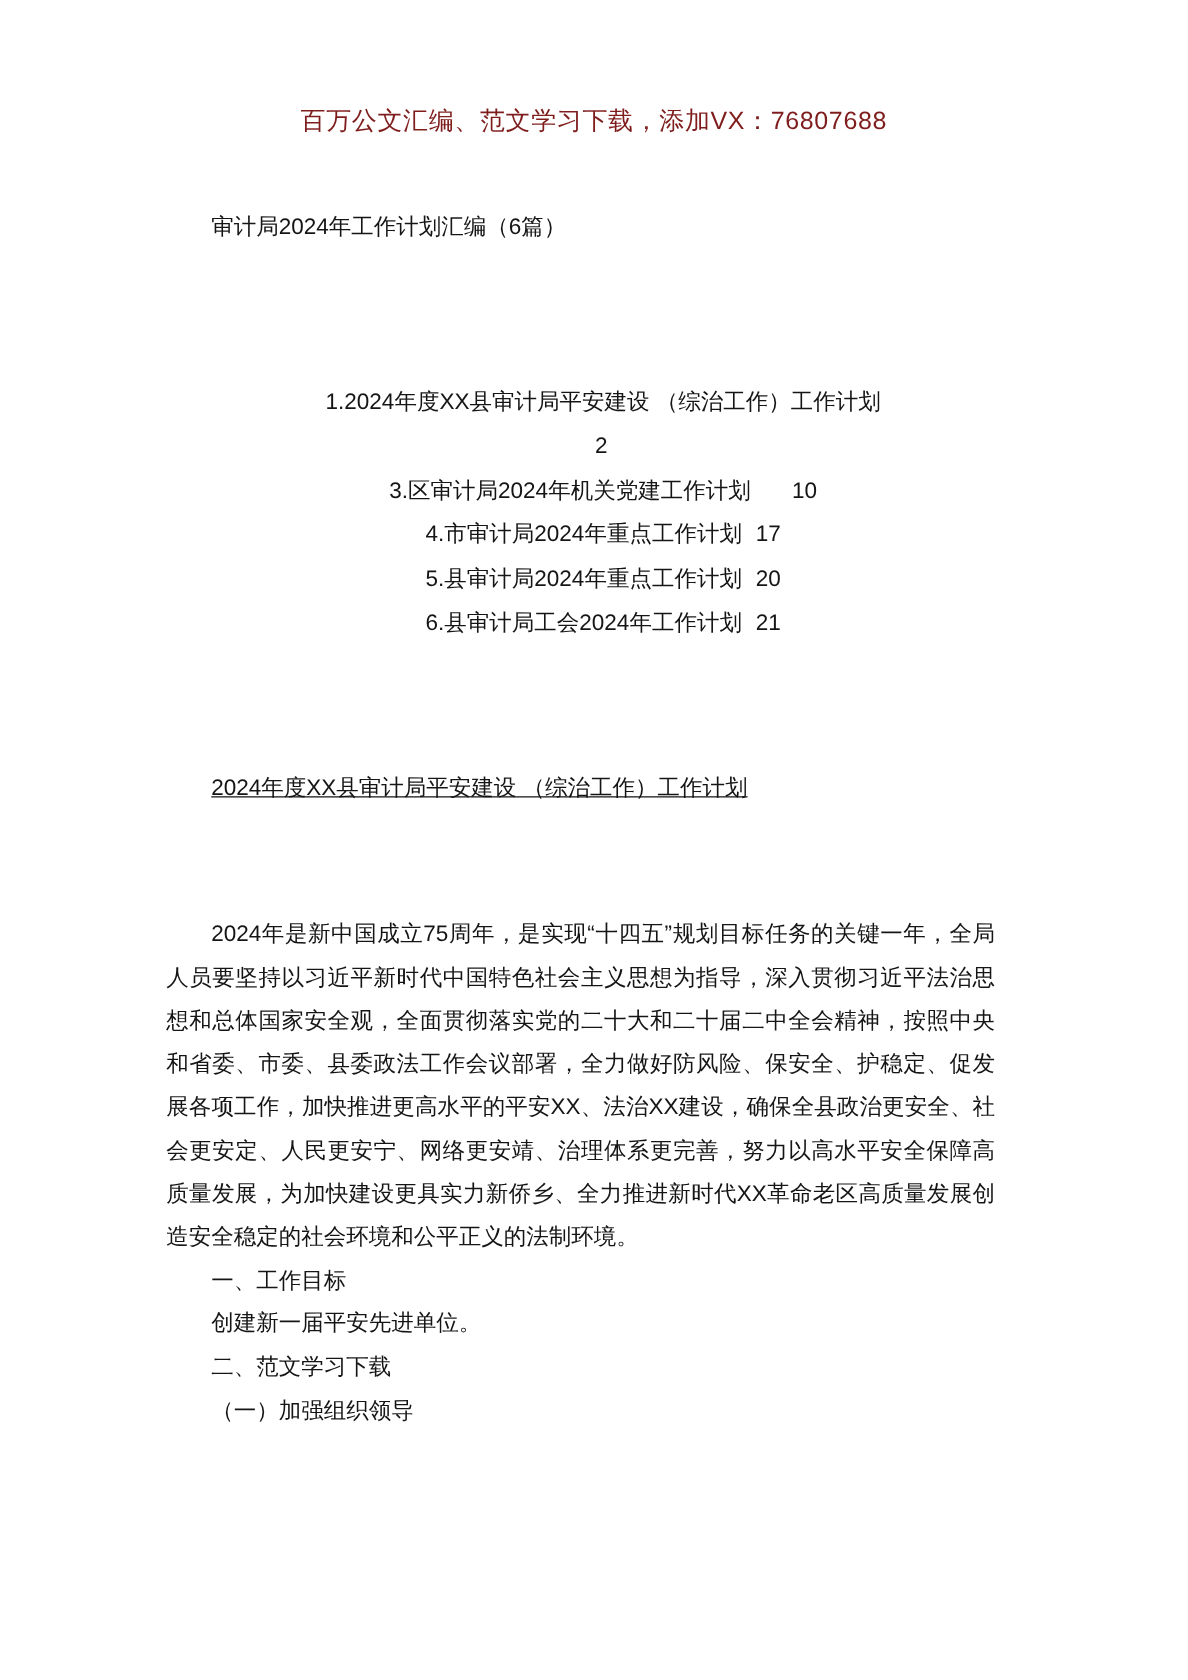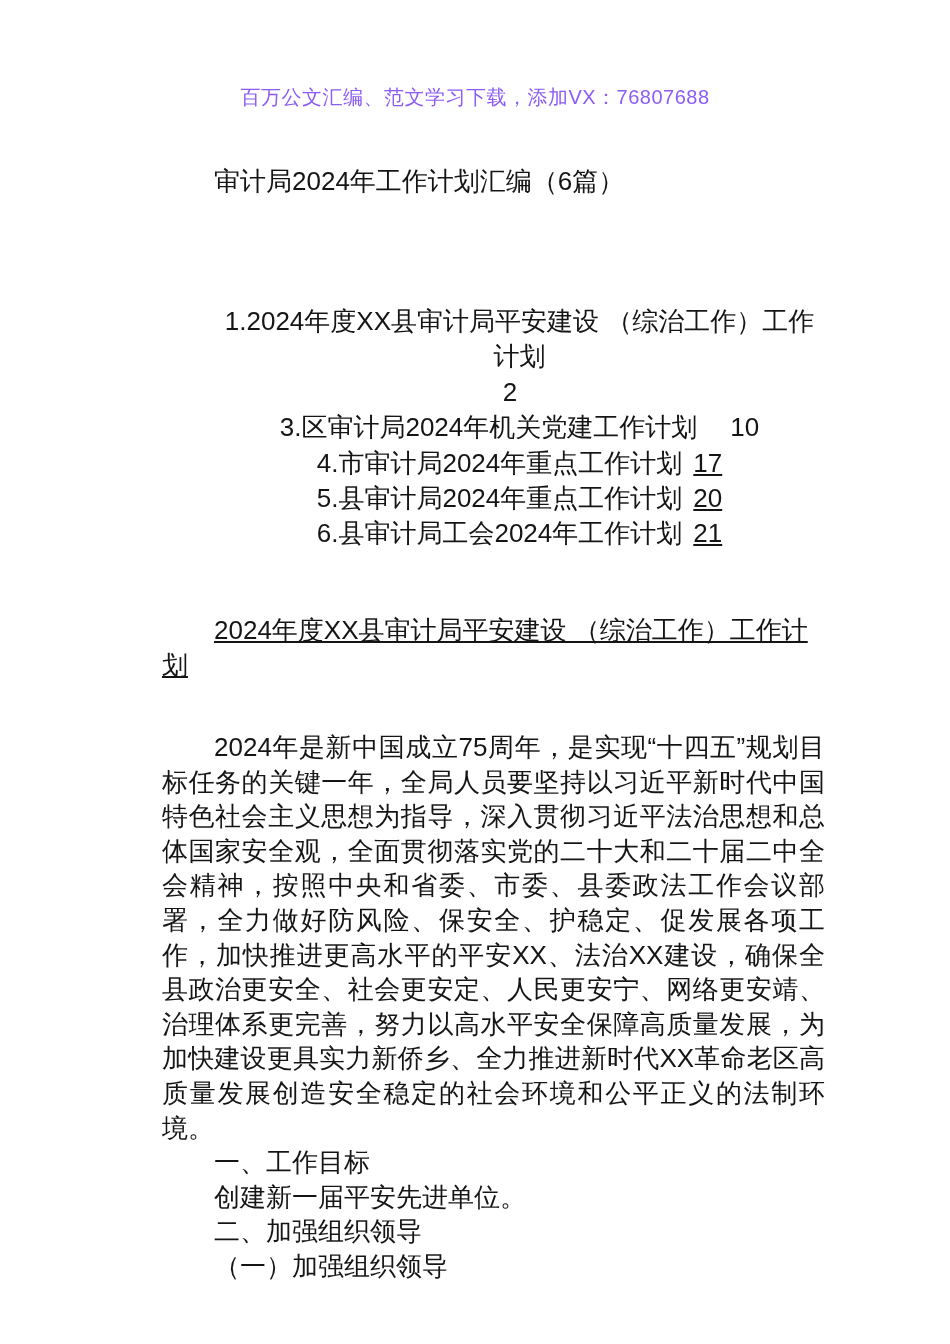--- a/index.html
+++ b/index.html
@@ -17,47 +17,47 @@
     overflow: hidden;
   }
   .promo-notice {
     position: absolute;
     top: 85px;
     left: 0;
     width: 950px;
     text-align: center;
     font-size: 20px;
     line-height: 24px;
-    color: #8b5cf6;
+    color: #7f1d1d;
     letter-spacing: 0.5px;
   }
   .content-block {
     position: absolute;
-    left: 162px;
+    left: 133px;
     width: 663px;
-    font-size: 26px;
+    font-size: 18px;
     line-height: 34.6px;
   }
   .doc-title {
     top: 164px;
     text-indent: 2em;
   }
   .toc-label {
     top: 231px;
     text-indent: 2em;
   }
   .toc-list {
     top: 304px;
     line-height: 35.4px;
   }
   .toc-item { margin: 0; text-align: center; }
   .toc-item-first-text { padding-left: 2em; }
   .toc-wrap-page { display: block; padding-left: 33px; }
   .toc-row { padding-left: 2em; }
-  .pg-gap-s { margin-left: 11px; text-decoration: underline; }
+  .pg-gap-s { margin-left: 11px; }
   .pg-gap-m { margin-left: 17px; }
   .pg-gap-l { margin-left: 33px; }
   .section-heading {
     top: 613px;
     text-indent: 2em;
     text-decoration: underline;
   }
   .main-flow {
     top: 686px;
     text-align: justify;
@@ -96,17 +96,17 @@
       <span>6.县审计局工会2024年工作计划</span><span class="pg-gap-s">21</span>
     </div>
   </div>
 
   <div class="content-block section-heading">2024年度XX县审计局平安建设 （综治工作）工作计划</div>
 
   <div class="content-block main-flow">
     <p>2024年是新中国成立75周年，是实现“十四五”规划目标任务的关键一年，全局人员要坚持以习近平新时代中国特色社会主义思想为指导，深入贯彻习近平法治思想和总体国家安全观，全面贯彻落实党的二十大和二十届二中全会精神，按照中央和省委、市委、县委政法工作会议部署，全力做好防风险、保安全、护稳定、促发展各项工作，加快推进更高水平的平安XX、法治XX建设，确保全县政治更安全、社会更安定、人民更安宁、网络更安靖、治理体系更完善，努力以高水平安全保障高质量发展，为加快建设更具实力新侨乡、全力推进新时代XX革命老区高质量发展创造安全稳定的社会环境和公平正义的法制环境。</p>
     <p>一、工作目标</p>
     <p>创建新一届平安先进单位。</p>
-    <p>二、加强组织领导</p>
+    <p>二、范文学习下载</p>
     <p>（一）加强组织领导</p>
   </div>
 
 </div>
 
 </body></html>

